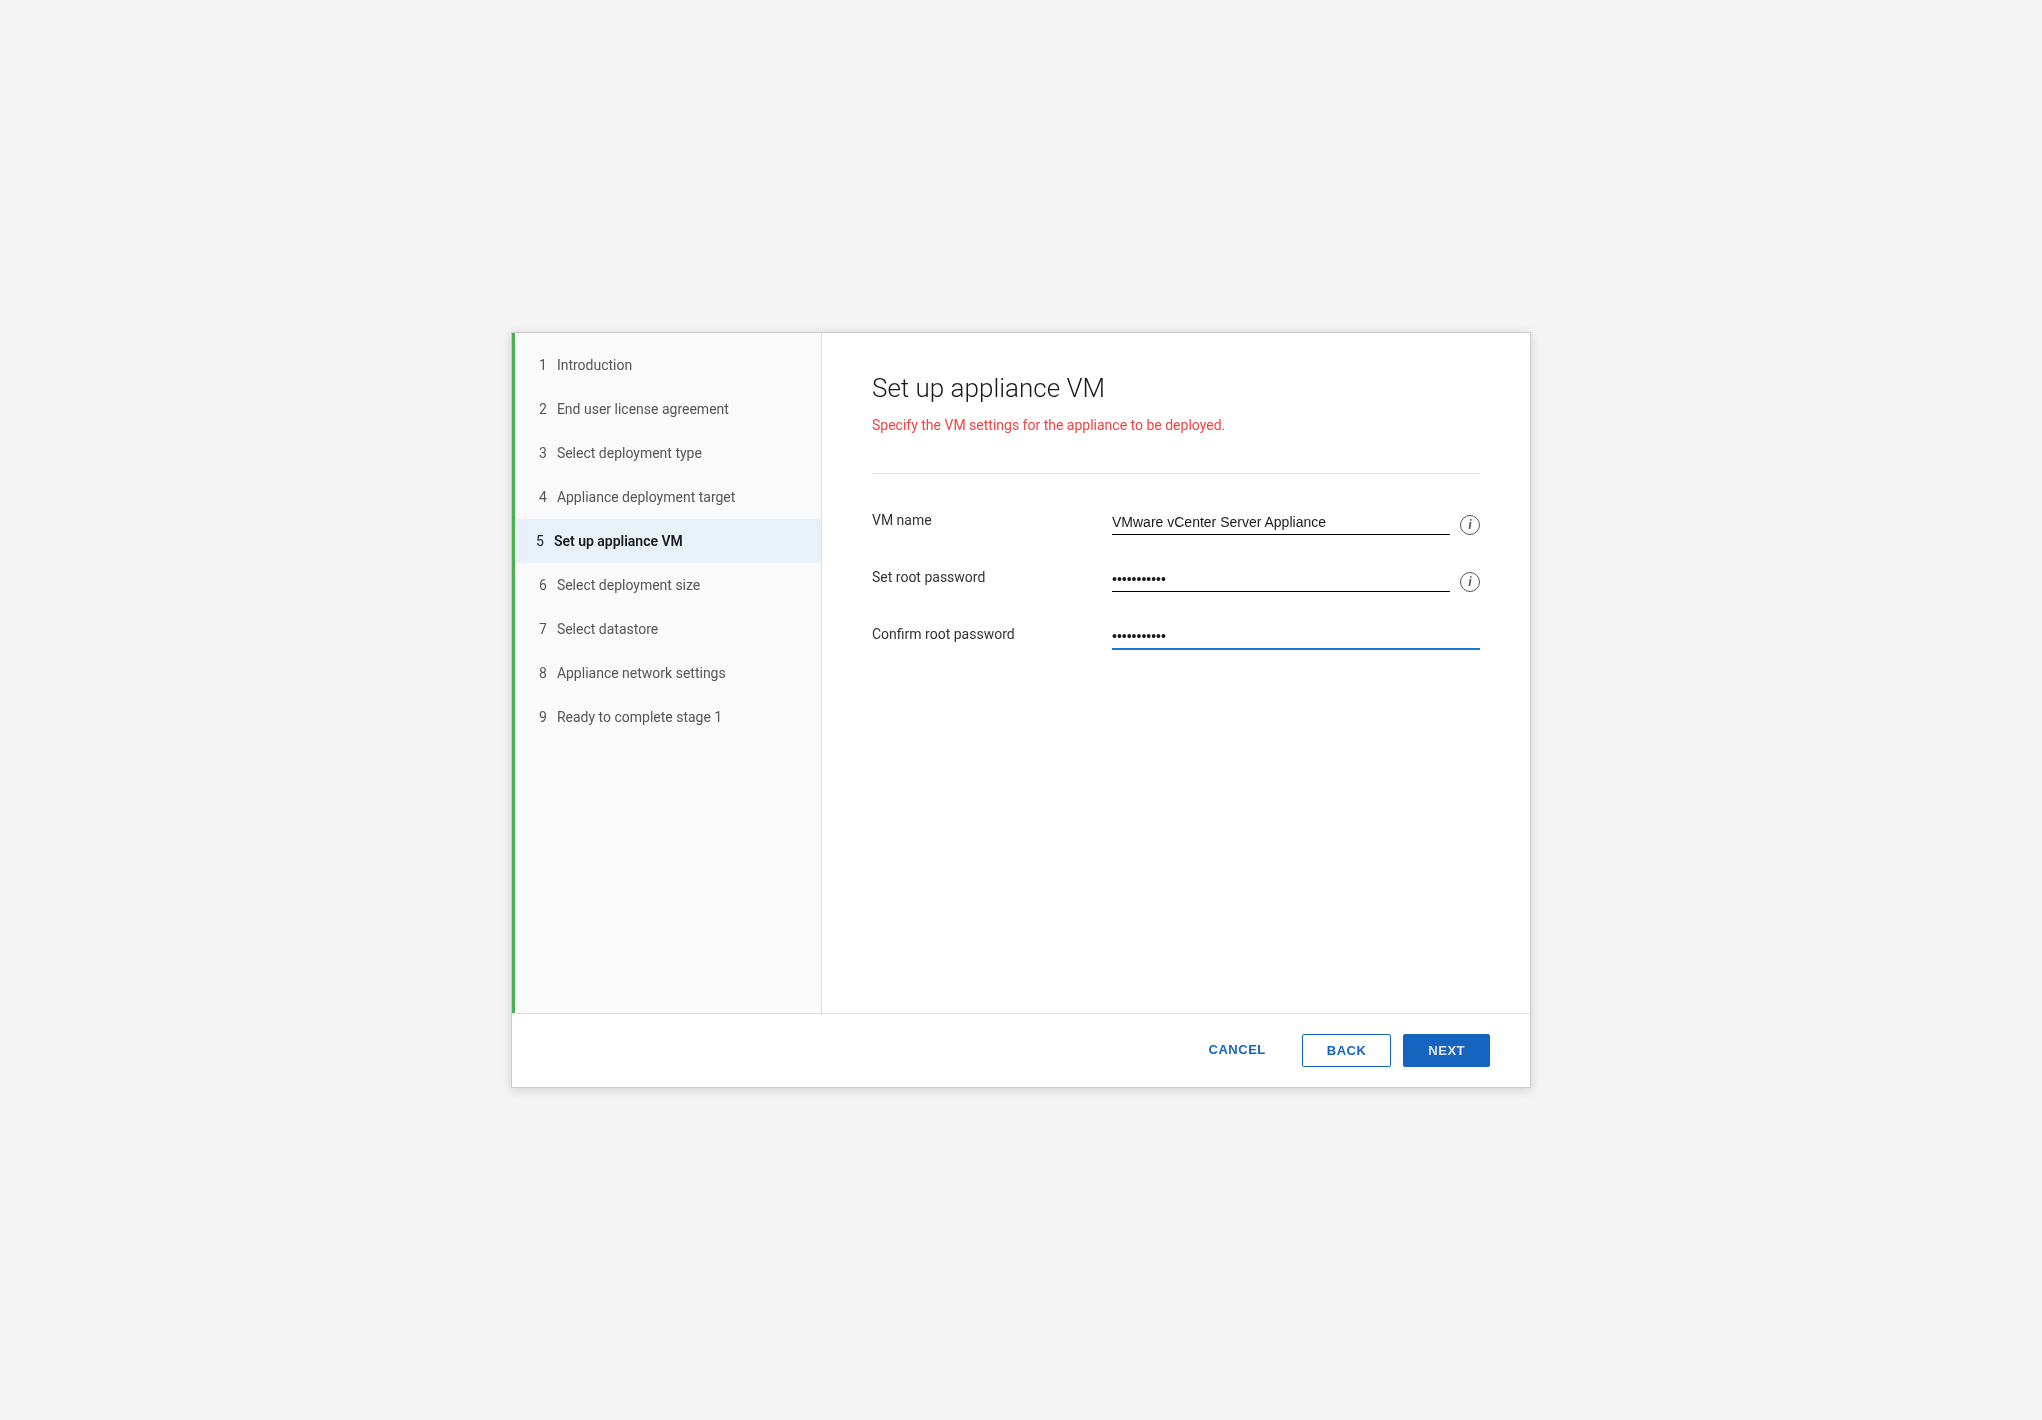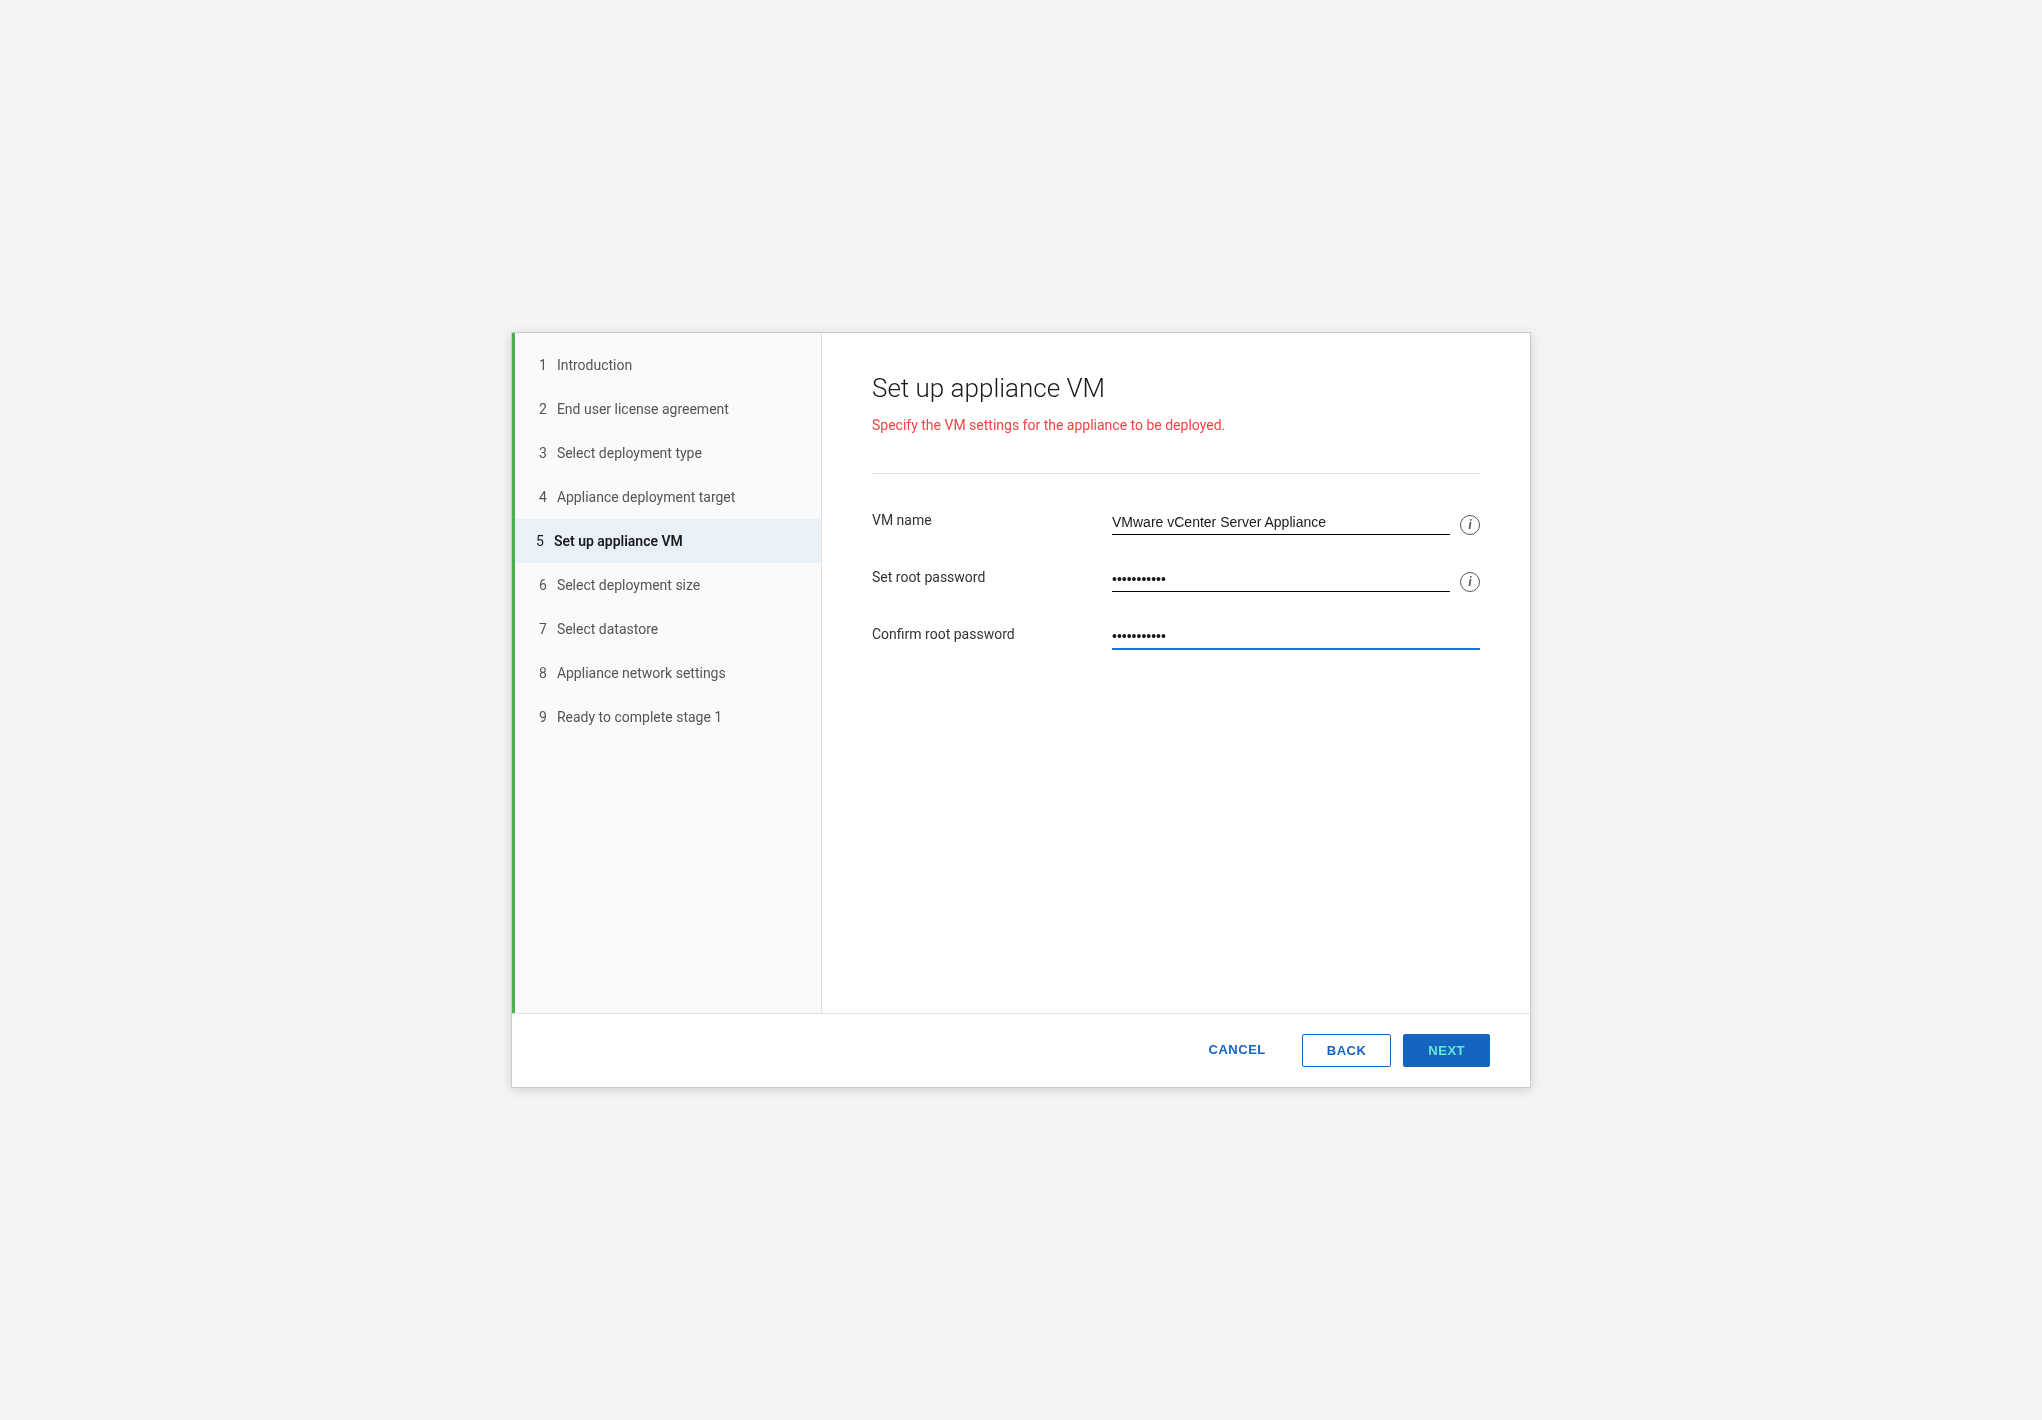--- a/index.html
+++ b/index.html
@@ -190,21 +190,21 @@
 
     .btn-back {
       background: #ffffff;
       border: 1.5px solid #1565c0;
       color: #1565c0;
     }
 
     .btn-next {
       background: #1565c0;
       border: 1.5px solid #1565c0;
-      color: #5eead4;
+      color: #e5e5e5;
     }
 
     .green-line {
       position: absolute;
       left: 0;
       top: 0;
       width: 3px;
       background: #4caf50;
       height: 100%;
     }

